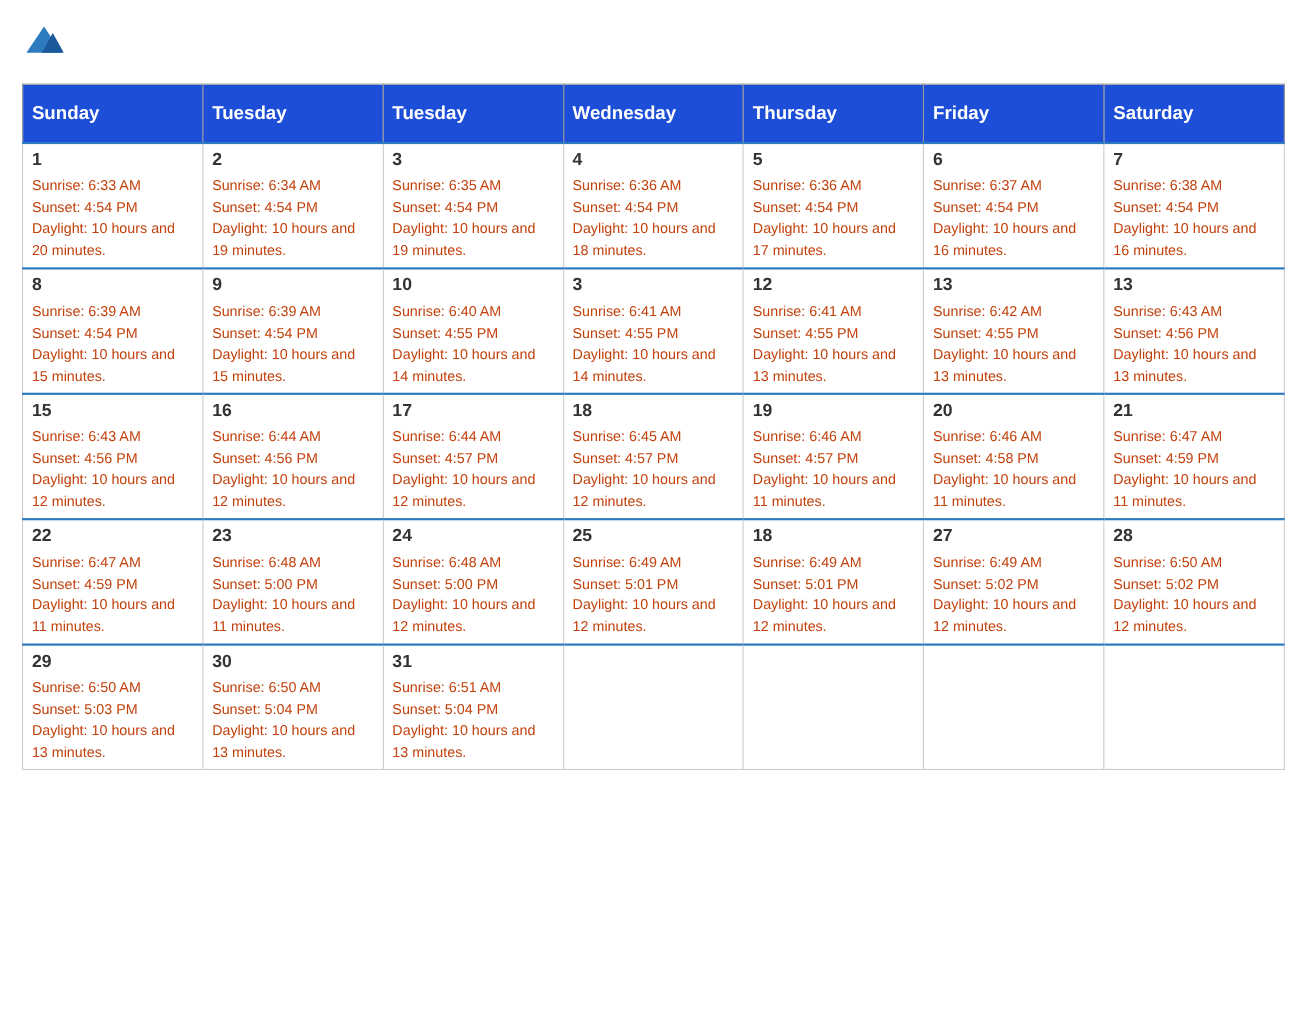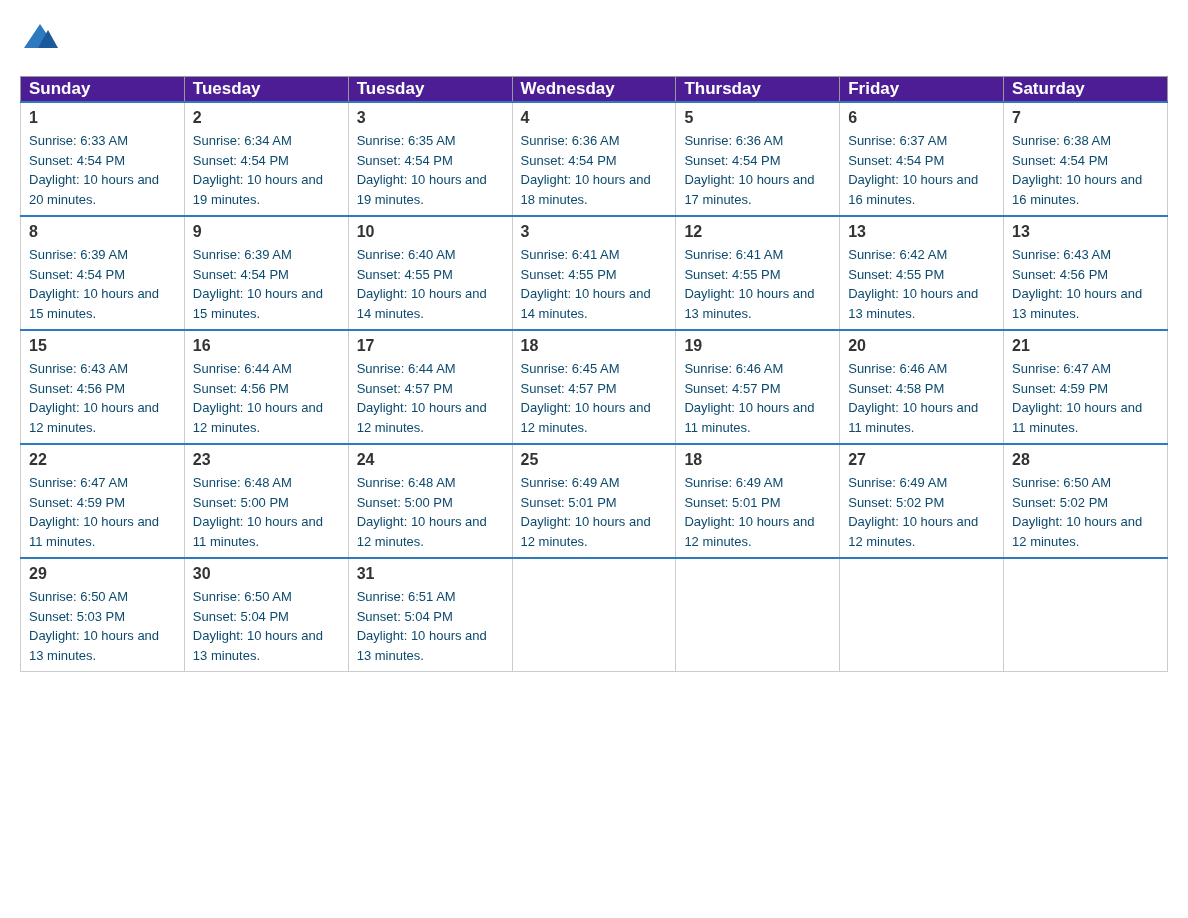--- a/index.html
+++ b/index.html
@@ -46,25 +46,25 @@
       font-size: 22px;
       color: #444;
       margin-top: 4px;
     }
     .calendar {
       width: 100%;
       border-collapse: collapse;
       border: 1px solid #999;
     }
     .calendar th {
-      background-color: #4c1d95;
+      background-color: #1d4ed8;
       color: #fff;
       font-size: 17px;
       font-weight: bold;
-      padding: 2px 8px;
+      padding: 16px 8px;
       text-align: left;
       border: 1px solid #999;
     }
     .calendar td {
       vertical-align: top;
       border: 1px solid #ccc;
       padding: 6px 8px;
       width: 14.28%;
       min-height: 110px;
       font-size: 13px;
@@ -72,21 +72,21 @@
     }
     .day-number {
       font-size: 16px;
       font-weight: bold;
       margin-bottom: 4px;
       display: block;
     }
     .day-info {
       font-size: 13px;
       line-height: 1.5;
-      color: #0c4a6e;
+      color: #c2410c;
     }
     .calendar tr td {
       border-top: 2px solid #2e7abf;
     }
     .calendar tr td:not(:first-child) {
       border-top: 2px solid #2e7abf;
     }
     .calendar tbody tr:first-child td {
       border-top: 2px solid #2e7abf;
     }

